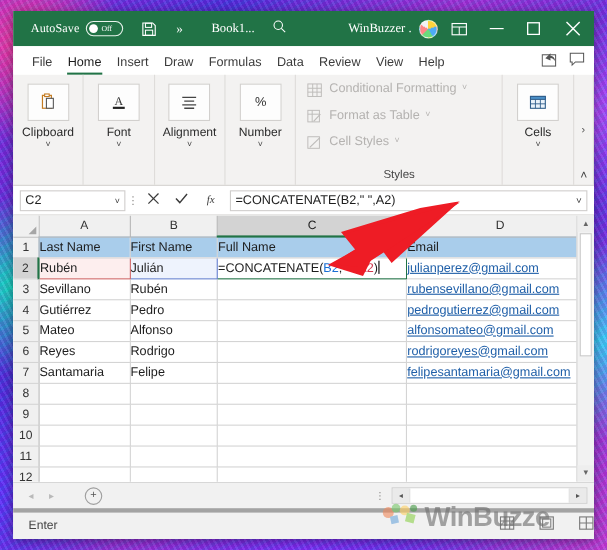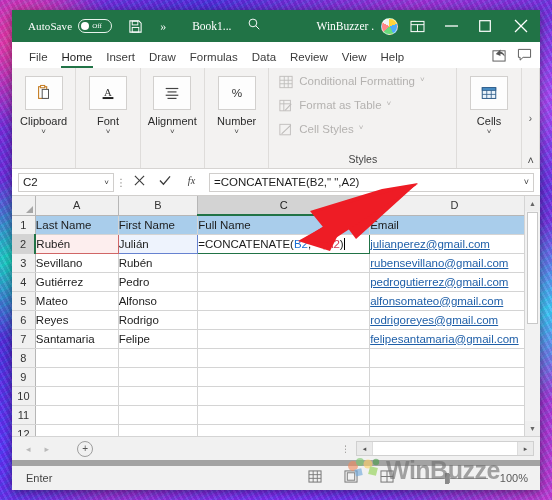--- a/index.html
+++ b/index.html
@@ -489,21 +489,21 @@
     display: flex; align-items: center; justify-content: center;
     font-size: 7px; color: #555;
     background: #eaeaea;
   }
   .hscroll .htrack { flex: 1; height: 13px; background: #ffffff; border-left:1px solid #dcdcdc; border-right:1px solid #dcdcdc; }
 
   
   .statusbar {
     height: 24px;
     background: #f1f1f1;
-    border-top: 6px solid #a3a3a3;
+    border-top: 4px solid #a3a3a3;
     display: flex;
     align-items: center;
     flex: none;
     position: relative;
   }
   .status-text {
     font-size: 11px;
     color: #444;
     margin-left: 14px;
   }
@@ -952,28 +952,20 @@
             </svg>
         </span>
         <span>
           <svg width="14" height="13" viewBox="0 0 15 14">
               <rect x="1" y="1" width="13" height="12" fill="none" stroke="#7a7a7a" stroke-width="1.1"></rect>
               <line x1="7.5" y1="1" x2="7.5" y2="13" stroke="#7a7a7a" stroke-width="1.1"></line>
               <line x1="1" y1="7" x2="14" y2="7" stroke="#7a7a7a" stroke-width="1.1"></line>
             </svg>
         </span>
       </span>
-      <span class="zoom-area">
-        <span class="zoom-slider">
-          <span class="ztrack"></span>
-          <span class="zmid"></span>
-          <span class="zthumb"></span>
-        </span>
-        <span class="zoom-pct">100%</span>
-      </span>
     </div>
   </div>
 
   <svg id="arrow" viewBox="0 0 130 72">
     <polygon points="128,0 66,56 54,40 40,68 8,58 33,44 20,28 92,6" fill="#ee1c25"></polygon>
     <polygon points="128,1 58,47 38,60 12,57 34,43 22,30" fill="#ee1c25"></polygon>
   </svg>
 
   <div id="watermark">
     <span>

